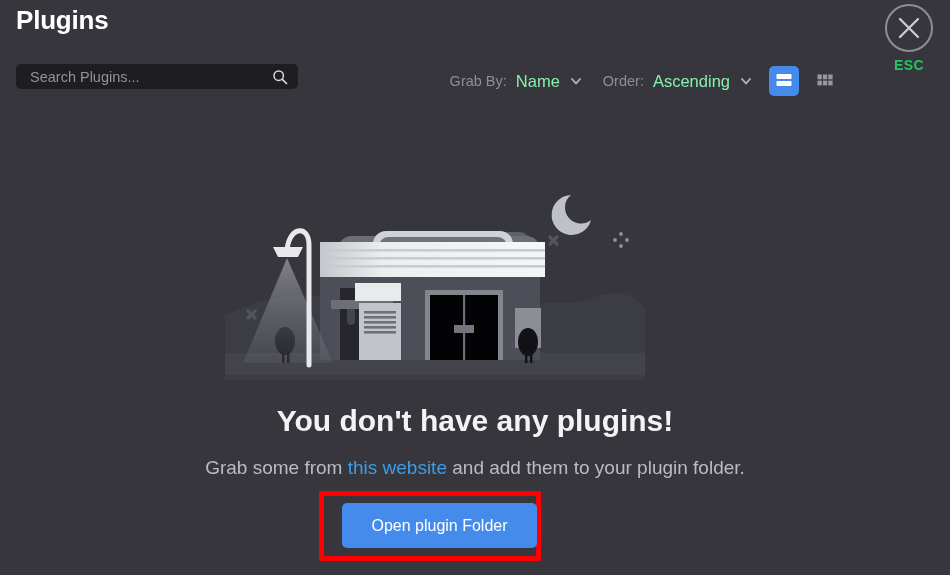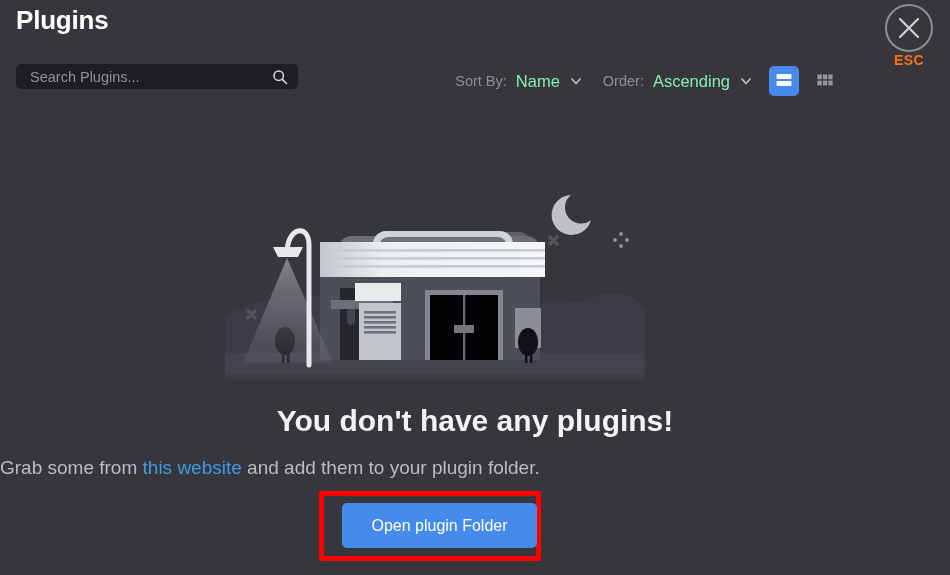--- a/index.html
+++ b/index.html
@@ -129,23 +129,24 @@
   }
   .esc-circle {
     width: 44px; height: 44px;
     border: 2px solid #8b9098;
     border-radius: 50%;
     margin: 0 auto;
     position: relative;
   }
   .esc-circle svg { position: absolute; left: 10px; top: 10px; }
   .esc-label {
+    margin-top: 5px;
     font-size: 14px;
     font-weight: bold;
-    color: #f97316;
+    color: #22c55e;
     letter-spacing: 0.4px;
   }
 
   
   .illustration {
     position: absolute;
     left: 225px;
     top: 175px;
     width: 420px;
     height: 205px;
@@ -158,21 +159,21 @@
     top: 404px;
     text-align: center;
     font-size: 30px;
     font-weight: bold;
     color: #f2f3f5;
   }
   .empty-sub {
     position: absolute;
     left: 0; right: 0;
     top: 457px;
-    text-align: left;
+    text-align: center;
     font-size: 19px;
     color: #b9bcc2;
   }
   .empty-sub a {
     color: #3e9be6;
     text-decoration: none;
     cursor: pointer;
   }
 
   
@@ -216,21 +217,21 @@
       <input class="search-input" type="text" placeholder="Search Plugins..." style="">
       <span class="search-icon">
         <svg viewBox="0 0 16 16" width="16" height="16">
           <circle cx="6.7" cy="6.7" r="4.7" fill="none" stroke="#d6d9de" stroke-width="1.5"></circle>
           <line x1="10.3" y1="10.3" x2="14.5" y2="14.5" stroke="#d6d9de" stroke-width="1.7" stroke-linecap="round"></line>
         </svg>
       </span>
     </div>
 
     <div class="sort-bar">
-      <span class="sort-label">Sort By:</span>
+      <span class="sort-label">Grab By:</span>
       <span class="sort-value">Name</span>
       <span class="chev">
         <svg viewBox="0 0 14 14" width="14" height="14">
           <polyline points="3,5 7,9.5 11,5" fill="none" stroke="#b6bac1" stroke-width="1.8" stroke-linecap="round" stroke-linejoin="round"></polyline>
         </svg>
       </span>
 
       <span class="sort-label">Order:</span>
       <span class="sort-value">Ascending</span>
       <span class="chev last">

